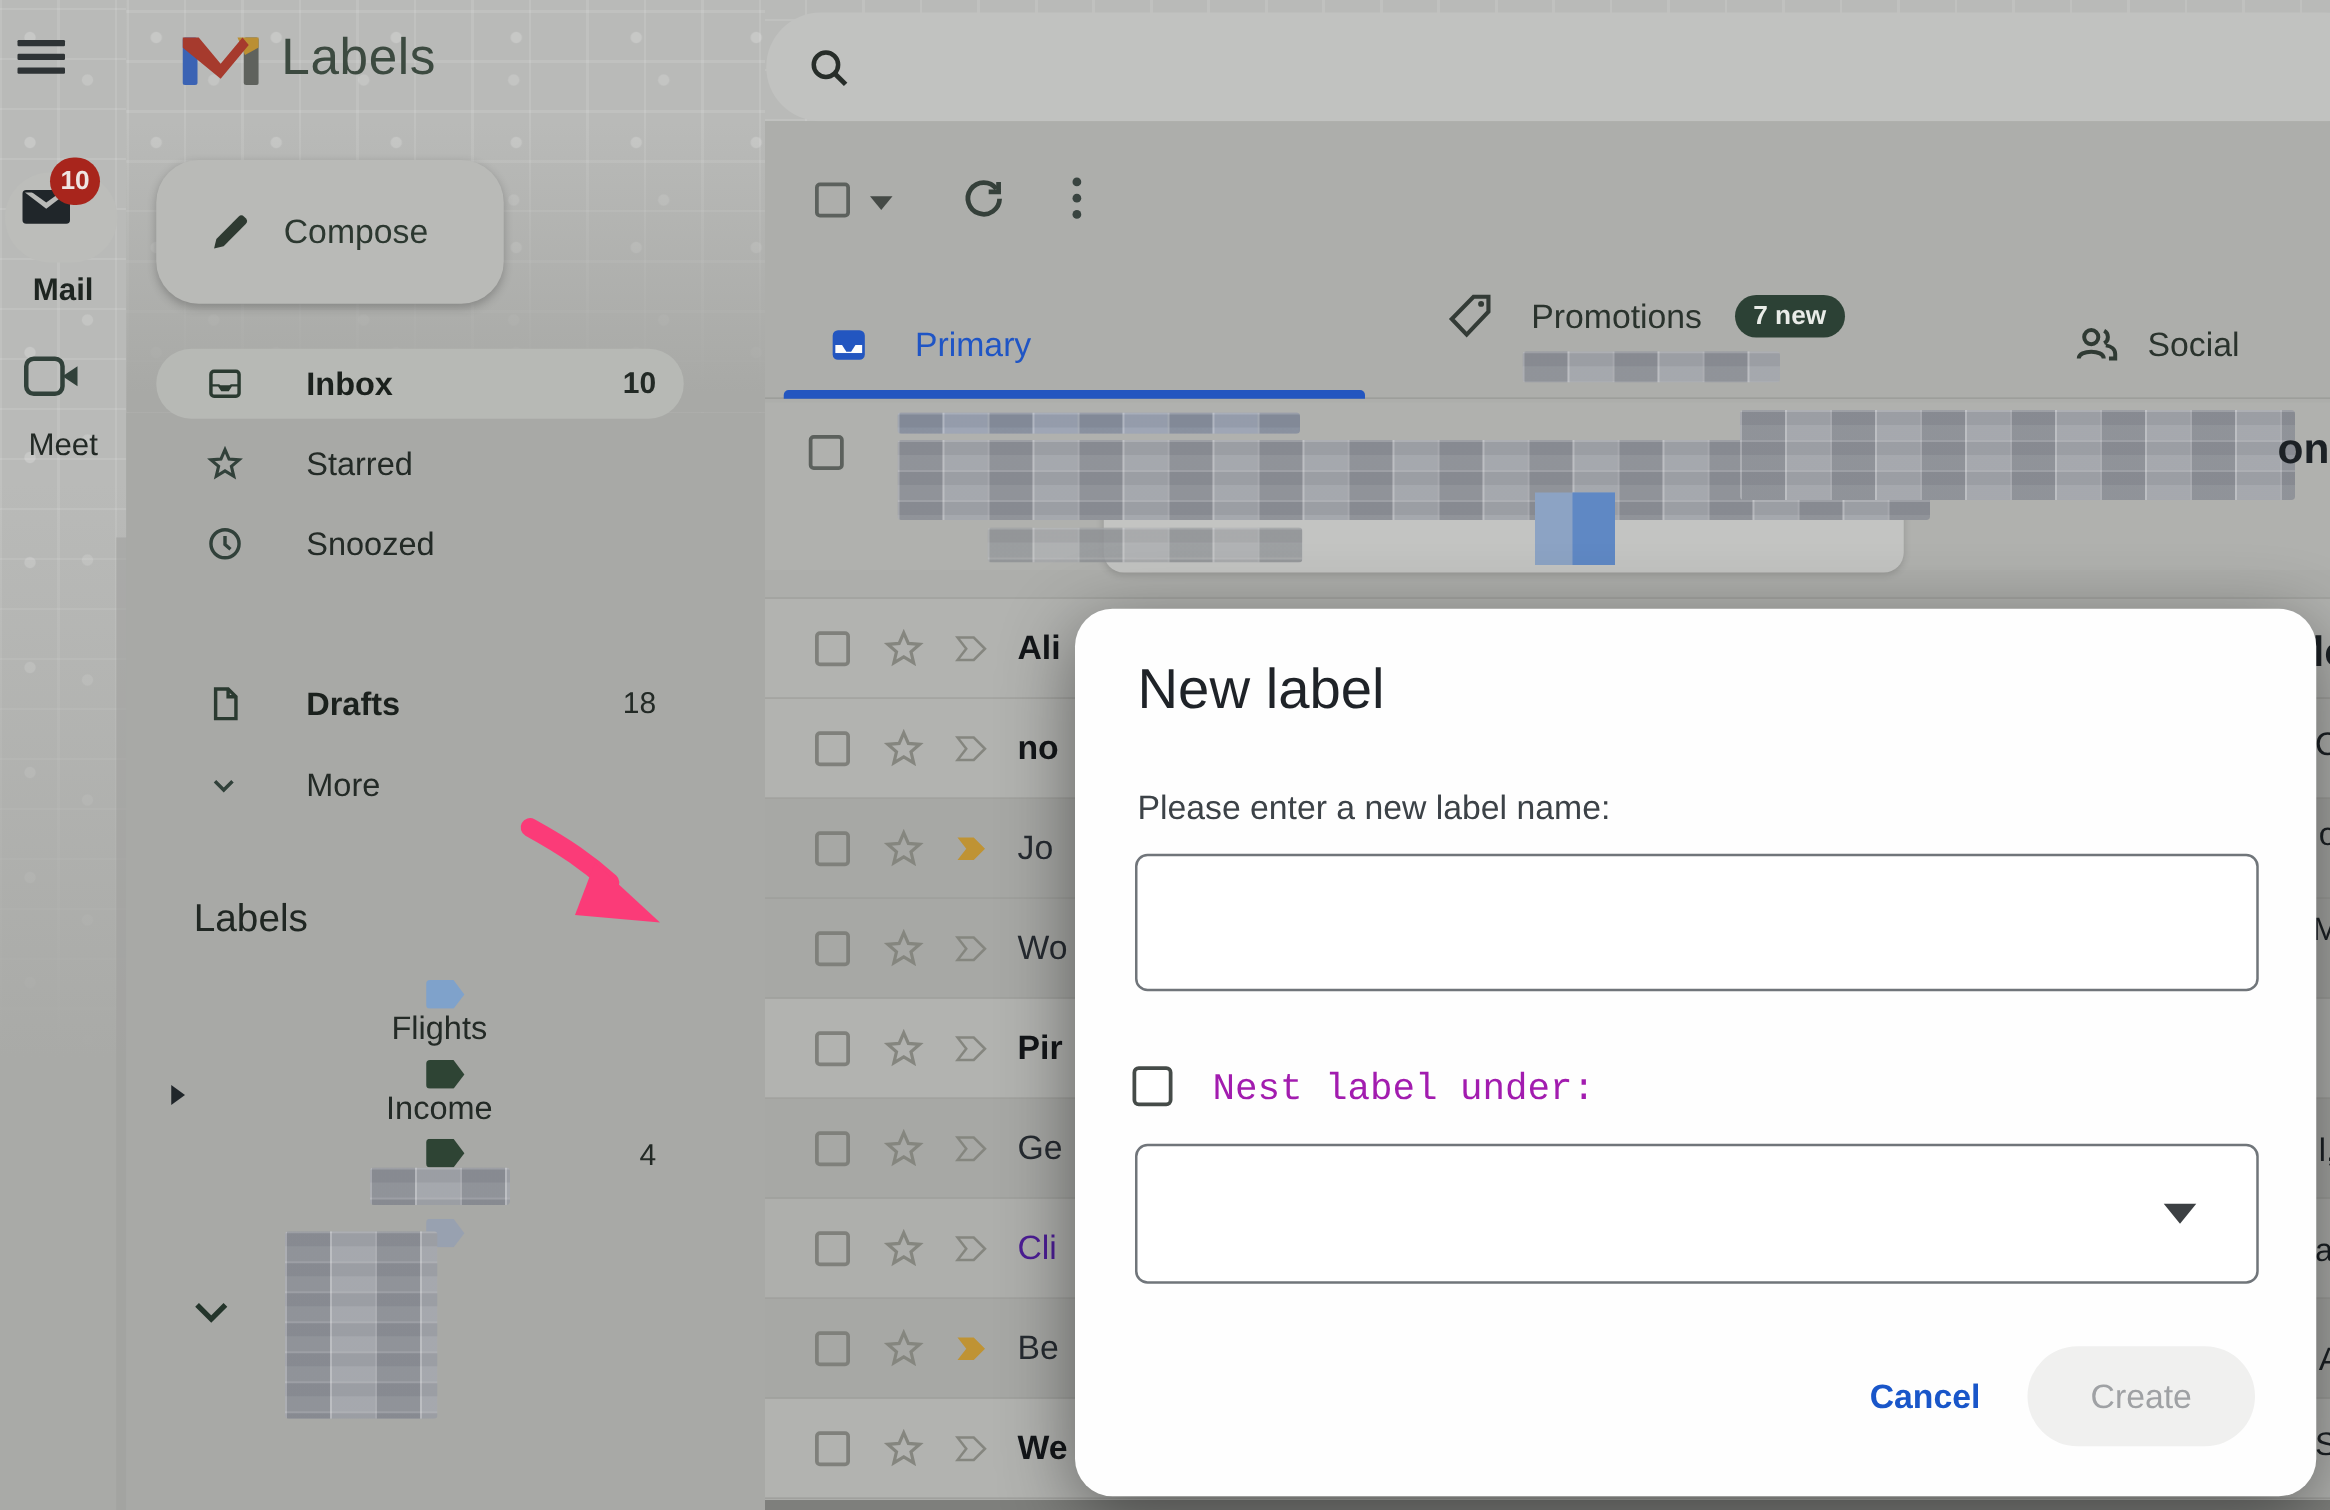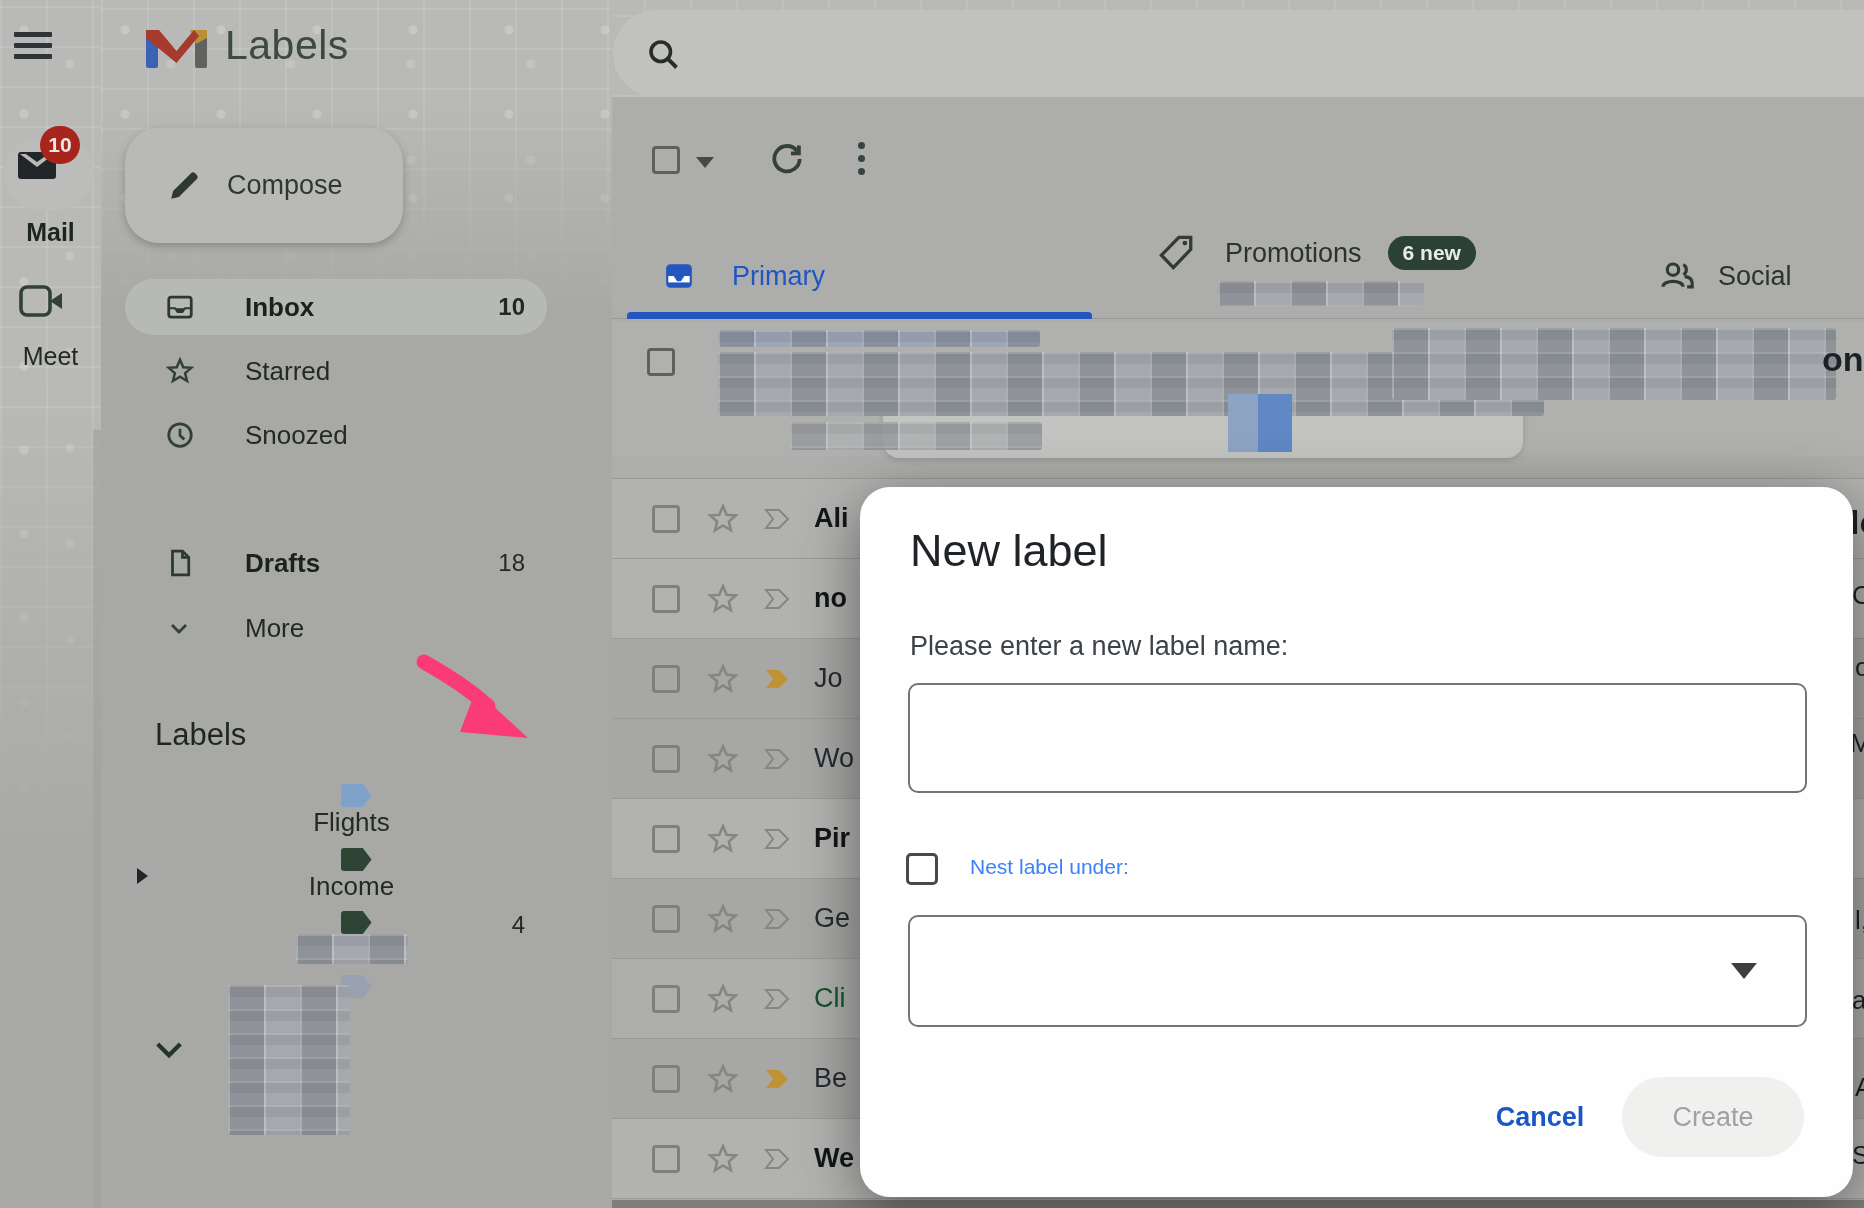--- a/index.html
+++ b/index.html
@@ -146,21 +146,21 @@
   .anno-arrow { position:absolute; left:408px; top:648px; z-index:40; pointer-events:none; }
 
   
   .modal { position:absolute; left:860px; top:487px; width:993px; height:710px; background:#fefefe; border-radius:30px;
     box-shadow:0 14px 60px rgba(0,0,0,.45); z-index:50; }
   .m-title { position:absolute; left:50px; top:38px; font-size:45px; color:#1f2328; }
   .m-prompt { position:absolute; left:50px; top:144px; font-size:27px; color:#3c4247; }
   .m-input { position:absolute; left:48px; top:196px; width:899px; height:110px; border:2px solid #70757a; border-radius:10px;
     background:#fff; font-size:28px; padding:0 20px; color:#1f2328; outline:none; font-family:"Liberation Sans", sans-serif; }
   .m-check { position:absolute; left:46px; top:366px; width:32px; height:32px; border:3.5px solid #454b48; border-radius:5px; background:#fff; cursor:pointer; }
-  .m-checklabel { position:absolute; left:110px; top:368px; font-size:21px; color:#3b82f6; }
+  .m-checklabel { position:absolute; left:110px; top:368px; font-size:30px; color:#a21caf;font-family:Liberation Mono, monospace; }
   .m-select { position:absolute; left:48px; top:428px; width:899px; height:112px; border:2px solid #70757a; border-radius:10px; background:#fff; cursor:pointer; }
   .m-select-caret { position:absolute; right:48px; top:46px; width:0; height:0; border-left:13px solid transparent; border-right:13px solid transparent; border-top:16px solid #3c4043; }
   .m-cancel { position:absolute; left:605px; top:590px; width:150px; height:80px; display:flex; align-items:center; justify-content:center;
     font-size:27px; font-weight:600; color:#1956c9; cursor:pointer; background:transparent; border:none; font-family:"Liberation Sans", sans-serif; }
   .m-create { position:absolute; left:762px; top:590px; width:182px; height:80px; border-radius:40px; background:#f0f0ef; border:none;
     font-size:27px; font-weight:500; color:#9fa1a4; cursor:default; font-family:"Liberation Sans", sans-serif; }
 
   svg { display:block; }
 </style>
 </head>
@@ -330,21 +330,21 @@
       <span class="tab-label">Primary</span>
     </div>
     <div class="tab-underline"></div>
 
     <div class="tab tab-promotions">
       <svg width="44" height="44" viewBox="0 0 24 24">
         <path d="M13,3.5 h6.5 v6.5 l-9.5,10 -6.5,-6.8 z" fill="none" stroke="#333b36" stroke-width="1.8"></path>
         <circle cx="16.3" cy="6.6" r="1.3" fill="#333b36"></circle>
       </svg>
       <span class="tab-label">Promotions</span>
-      <span class="promo-badge">6 new</span>
+      <span class="promo-badge">7 new</span>
     </div>
     <div class="mosaic" style="left:606px; top:48px; width:206px; height:25px;"></div>
 
     <div class="tab tab-social">
       <svg width="40" height="40" viewBox="0 0 24 24">
         <circle cx="9" cy="8.2" r="3.4" fill="none" stroke="#2f3a33" stroke-width="1.9"></circle>
         <path d="M3,18.5 c0,-4.4 12,-4.4 12,0" fill="none" stroke="#2f3a33" stroke-width="1.9"></path>
         <path d="M16,12.2 c2.6,0.4 4.5,1.9 4.5,4.1 l0,2.2 l-3,0" fill="none" stroke="#2f3a33" stroke-width="1.9"></path>
         <path d="M15.2,5.2 a3.4,3.4 0 0 1 0,6" fill="none" stroke="#2f3a33" stroke-width="1.9"></path>
       </svg>
@@ -453,21 +453,21 @@
       <span class="star">
           <svg width="34" height="34" viewBox="0 0 24 24">
             <path d="M12,3 l2.6,6 6.4,0.5 -4.9,4.2 1.5,6.3 -5.6,-3.4 -5.6,3.4 1.5,-6.3 -4.9,-4.2 6.4,-0.5 z" fill="none" stroke="#85867f" stroke-width="1.8"></path>
           </svg>
         </span>
       <span class="marker">
           <svg width="28" height="22" viewBox="0 0 28 22">
             <path d="M2,2 h13 l9,9 -9,9 H2 l7,-9 z" fill="none" stroke="#85867f" stroke-width="2"></path>
           </svg>
         </span>
-      <span class="sender" style="font-weight:normal; color:#14532d;">Cli</span>
+      <span class="sender" style="font-weight:normal; color:#4c1d95;">Cli</span>
     </div>
     <div class="mrow">
       <span class="cb"></span>
       <span class="star">
           <svg width="34" height="34" viewBox="0 0 24 24">
             <path d="M12,3 l2.6,6 6.4,0.5 -4.9,4.2 1.5,6.3 -5.6,-3.4 -5.6,3.4 1.5,-6.3 -4.9,-4.2 6.4,-0.5 z" fill="none" stroke="#85867f" stroke-width="1.8"></path>
           </svg>
         </span>
       <span class="marker">
           <svg width="28" height="22" viewBox="0 0 28 22">

